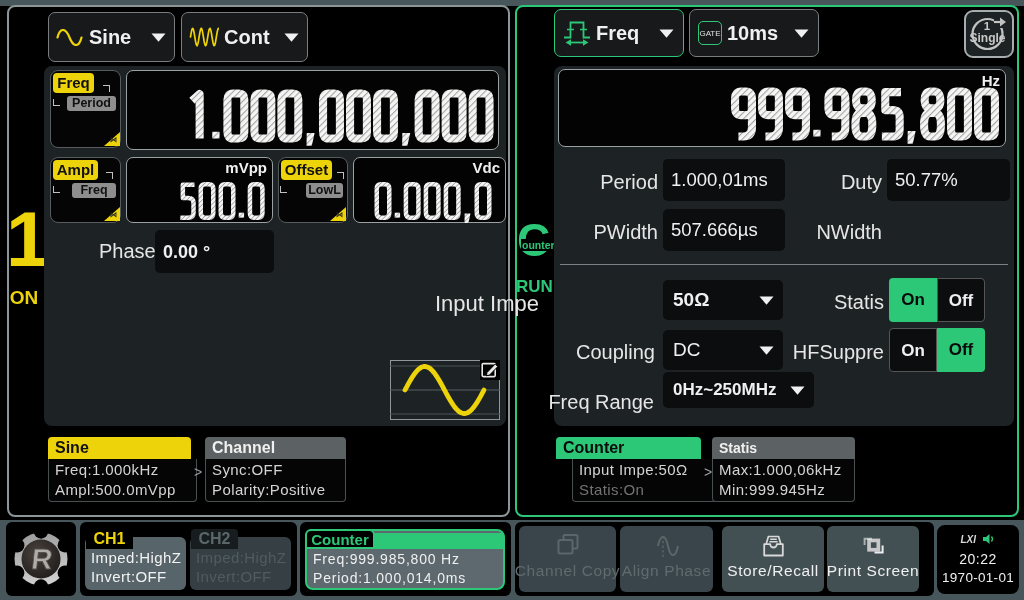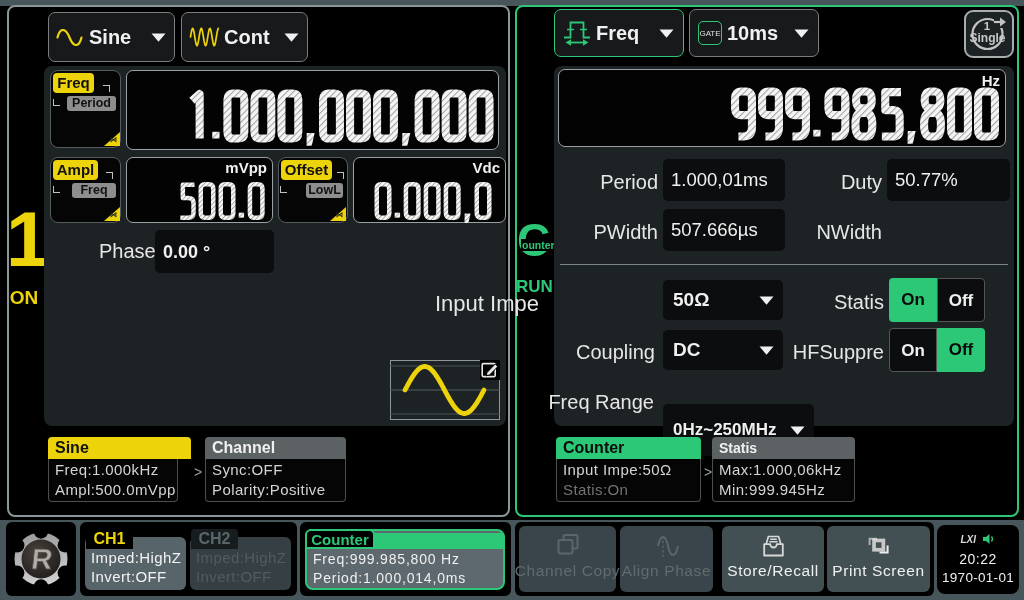--- a/index.html
+++ b/index.html
@@ -123,21 +123,21 @@
         <path d="M0,30 L110,30" stroke="#596164" stroke-width="1"></path>
         <path d="M15.0,30.0 L16.0,28.1 L17.0,26.3 L18.0,24.4 L19.0,22.6 L20.0,20.9 L21.0,19.2 L22.0,17.6 L23.0,16.0 L24.0,14.6 L25.0,13.2 L26.0,12.0 L27.0,10.8 L28.0,9.8 L29.0,8.9 L30.0,8.2 L31.0,7.5 L32.0,7.1 L33.0,6.7 L34.0,6.5 L35.0,6.5 L36.0,6.6 L37.0,6.9 L38.0,7.3 L39.0,7.8 L40.0,8.5 L41.0,9.3 L42.0,10.3 L43.0,11.4 L44.0,12.6 L45.0,13.9 L46.0,15.3 L47.0,16.8 L48.0,18.4 L49.0,20.0 L50.0,21.8 L51.0,23.5 L52.0,25.4 L53.0,27.2 L54.0,29.1 L55.0,30.9 L56.0,32.8 L57.0,34.6 L58.0,36.5 L59.0,38.2 L60.0,40.0 L61.0,41.6 L62.0,43.2 L63.0,44.7 L64.0,46.1 L65.0,47.4 L66.0,48.6 L67.0,49.7 L68.0,50.7 L69.0,51.5 L70.0,52.2 L71.0,52.7 L72.0,53.1 L73.0,53.4 L74.0,53.5 L75.0,53.5 L76.0,53.3 L77.0,52.9 L78.0,52.5 L79.0,51.8 L80.0,51.1 L81.0,50.2 L82.0,49.2 L83.0,48.0 L84.0,46.8 L85.0,45.4 L86.0,44.0 L87.0,42.4 L88.0,40.8 L89.0,39.1 L90.0,37.4 L91.0,35.6 L92.0,33.7 L93.0,31.9 L94.0,30.0" fill="none" stroke="#edd30a" stroke-width="4.8" stroke-linecap="round"></path>
       </svg></div>
     <div style="position:absolute;left:480px;top:360px"><svg width="20" height="20" viewBox="0 0 20 20">
         <rect x="0" y="0" width="20" height="20" fill="#000"></rect>
         <rect x="2.2" y="3.6" width="13" height="13" rx="1" fill="none" stroke="#e8e8e8" stroke-width="1.6"></rect>
         <path d="M7,12.5 L15.2,4 L17.8,6.6 L9.6,15 L6.4,15.8 Z" fill="#e8e8e8" stroke="#000" stroke-width="1"></path>
       </svg></div>
     <div style="position:absolute;left:48px;top:437px;width:143px;height:65px">
       <div style="position:absolute;left:0;top:0;width:143px;height:22px;background:#edd30a;border-radius:4px 4px 0 0;color:#111;font-size:16px;font-weight:bold;line-height:22px;padding-left:7px;box-sizing:border-box">Sine</div>
-      <div style="position:absolute;left:0;top:22px;width:130px;height:43px;background:#050505;border:1px solid #4a4f51;border-top:none;box-sizing:border-box;border-radius:0 0 4px 4px;padding:1px 0 0 6px">
+      <div style="position:absolute;left:0;top:22px;width:149px;height:43px;background:#050505;border:1px solid #4a4f51;border-top:none;box-sizing:border-box;border-radius:0 0 4px 4px;padding:1px 0 0 6px">
         <div style="font-size:15px;color:#d4d4d4;line-height:20px;letter-spacing:0.4px;white-space:nowrap">Freq:1.000kHz</div>
         <div style="font-size:15px;color:#d4d4d4;line-height:20px;letter-spacing:0.4px;white-space:nowrap">Ampl:500.0mVpp</div>
       </div>
     </div>
     <div style="position:absolute;left:194px;top:464px;font-size:14px;color:#9aa2a5">&gt;</div>
     <div style="position:absolute;left:205px;top:437px;width:141px;height:65px">
       <div style="position:absolute;left:0;top:0;width:141px;height:22px;background:#5c6163;border-radius:4px 4px 0 0;color:#f0f0f0;font-size:16px;font-weight:bold;line-height:22px;padding-left:7px;box-sizing:border-box">Channel</div>
       <div style="position:absolute;left:0;top:22px;width:141px;height:43px;background:#050505;border:1px solid #4a4f51;border-top:none;box-sizing:border-box;border-radius:0 0 4px 4px;padding:1px 0 0 6px">
         <div style="font-size:15px;color:#d4d4d4;line-height:20px;letter-spacing:0.4px;white-space:nowrap">Sync:OFF</div>
         <div style="font-size:15px;color:#d4d4d4;line-height:20px;letter-spacing:0.4px;white-space:nowrap">Polarity:Positive</div>
@@ -226,42 +226,42 @@
         <svg width="15" height="9" viewBox="0 0 15 9">
           <path d="M0.5,0.5 L14.5,0.5 L7.5,8.8 Z" fill="#f0f0f0"></path>
         </svg>
       </span>
     </div>
     <div style="position:absolute;left:664px;top:291px;width:220px;text-align:right;font-size:20px;color:#e6e6e6">Statis</div>
     <div style="position:absolute;left:889px;top:278px;width:48px;height:44px;background:#2cc878;border:none;border-radius:4px 0 0 4px;color:#0a0a0a;font-size:17px;font-weight:bold;text-align:center;line-height:44px;box-sizing:border-box">On</div>
     <div style="position:absolute;left:937px;top:278px;width:48px;height:44px;background:#0b0d0e;border:1px solid #555;border-radius:0 4px 4px 0;color:#f0f0f0;font-size:17px;font-weight:bold;text-align:center;line-height:44px;box-sizing:border-box">Off</div>
     <div style="position:absolute;left:435px;top:341px;width:220px;text-align:right;font-size:20px;color:#e6e6e6">Coupling</div>
     <div style="position:absolute;left:663px;top:330px;width:120px;height:40px;background:#0b0d0e;border-radius:5px;display:flex;align-items:center;box-sizing:border-box">
-      <span style="margin-left:10px;font-size:19px;font-weight:bold;color:#f0f0f0">DC</span>
+      <span style="margin-left:10px;font-size:19px;font-weight:normal;color:#f0f0f0">DC</span>
       <span style="margin-left:auto;margin-right:9px;display:flex">
         <svg width="15" height="9" viewBox="0 0 15 9">
           <path d="M0.5,0.5 L14.5,0.5 L7.5,8.8 Z" fill="#f0f0f0"></path>
         </svg>
       </span>
     </div>
     <div style="position:absolute;left:664px;top:341px;width:220px;text-align:right;font-size:20px;color:#e6e6e6">HFSuppre</div>
     <div style="position:absolute;left:889px;top:328px;width:48px;height:44px;background:#0b0d0e;border:1px solid #555;border-radius:4px 0 0 4px;color:#f0f0f0;font-size:17px;font-weight:bold;text-align:center;line-height:44px;box-sizing:border-box">On</div>
     <div style="position:absolute;left:937px;top:328px;width:48px;height:44px;background:#2cc878;border:none;border-radius:0 4px 4px 0;color:#0a0a0a;font-size:17px;font-weight:bold;text-align:center;line-height:44px;box-sizing:border-box">Off</div>
     <div style="position:absolute;left:434px;top:391px;width:220px;text-align:right;font-size:20px;color:#e6e6e6">Freq Range</div>
-    <div style="position:absolute;left:663px;top:404px;width:151px;height:52px;background:#0b0d0e;border-radius:5px;display:flex;align-items:center;box-sizing:border-box">
+    <div style="position:absolute;left:663px;top:372px;width:151px;height:36px;background:#0b0d0e;border-radius:5px;display:flex;align-items:center;box-sizing:border-box">
       <span style="margin-left:10px;font-size:17px;font-weight:bold;color:#f0f0f0">0Hz~250MHz</span>
       <span style="margin-left:auto;margin-right:9px;display:flex">
         <svg width="15" height="9" viewBox="0 0 15 9">
           <path d="M0.5,0.5 L14.5,0.5 L7.5,8.8 Z" fill="#f0f0f0"></path>
         </svg>
       </span>
     </div>
     <div style="position:absolute;left:556px;top:437px;width:145px;height:65px">
       <div style="position:absolute;left:0;top:0;width:145px;height:22px;background:#2cc878;border-radius:4px 4px 0 0;color:#0a0a0a;font-size:16px;font-weight:bold;line-height:22px;padding-left:7px;box-sizing:border-box">Counter</div>
-      <div style="position:absolute;left:0;top:22px;width:145px;height:43px;background:#050505;border:1px solid #4a4f51;border-top:none;box-sizing:border-box;border-radius:0 0 4px 4px;padding:1px 0 0 6px">
+      <div style="position:absolute;left:16px;top:22px;width:145px;height:43px;background:#050505;border:1px solid #4a4f51;border-top:none;box-sizing:border-box;border-radius:0 0 4px 4px;padding:1px 0 0 6px">
         <div style="font-size:15px;color:#d4d4d4;line-height:20px;letter-spacing:0.4px;white-space:nowrap">Input Impe:50Ω</div>
         <div style="font-size:15px;color:#737373;line-height:20px;letter-spacing:0.4px;white-space:nowrap">Statis:On</div>
       </div>
     </div>
     <div style="position:absolute;left:704px;top:464px;font-size:14px;color:#9aa2a5">&gt;</div>
     <div style="position:absolute;left:712px;top:437px;width:143px;height:65px">
       <div style="position:absolute;left:0;top:0;width:143px;height:22px;background:#5c6163;border-radius:4px 4px 0 0;color:#f0f0f0;font-size:14px;font-weight:bold;line-height:22px;padding-left:7px;box-sizing:border-box">Statis</div>
       <div style="position:absolute;left:0;top:22px;width:143px;height:43px;background:#050505;border:1px solid #4a4f51;border-top:none;box-sizing:border-box;border-radius:0 0 4px 4px;padding:1px 8px 0 6px">
         <div style="font-size:15px;color:#d4d4d4;line-height:20px;letter-spacing:0.4px;white-space:nowrap">Max:1.000,06kHz</div>
         <div style="font-size:15px;color:#d4d4d4;line-height:20px;letter-spacing:0.4px;white-space:nowrap">Min:999.945Hz</div>
@@ -329,21 +329,21 @@
     <div style="position:absolute;left:722px;top:526px;width:102px;height:66px;background:#425054;border-radius:6px;display:flex;flex-direction:column;align-items:center;justify-content:flex-start">
       <div style="margin-top:5px;height:30px;display:flex;align-items:center">
         <svg width="23" height="24" viewBox="0 0 23 24">
           <path d="M4.2,10 L6.4,2.5 L16.6,2.5 L18.8,10" fill="none" stroke="#d8d8d8" stroke-width="1.7" stroke-linejoin="round"></path>
           <path d="M8.2,5.2 L14.8,5.2 M7.4,7.8 L15.6,7.8" stroke="#d8d8d8" stroke-width="1.5"></path>
           <path d="M2.2,10.2 L8.2,10.2 A3.3,3.3 0 0 0 14.8,10.2 L20.8,10.2 L20.8,21.5 L2.2,21.5 Z" fill="none" stroke="#d8d8d8" stroke-width="1.8" stroke-linejoin="round"></path>
         </svg>
       </div>
       <div style="font-size:15.5px;color:#f0f0f0;white-space:nowrap;margin-top:1px;letter-spacing:0.6px">Store/Recall</div>
     </div>
-    <div style="position:absolute;left:827px;top:526px;width:103px;height:66px;background:#425054;border-radius:6px;display:flex;flex-direction:column;align-items:center;justify-content:flex-start">
+    <div style="position:absolute;left:827px;top:526px;width:92px;height:66px;background:#425054;border-radius:6px;display:flex;flex-direction:column;align-items:center;justify-content:flex-start">
       <div style="margin-top:5px;height:30px;display:flex;align-items:center">
         <svg width="23" height="20" viewBox="0 0 23 20">
           <rect x="5.2" y="2.6" width="13" height="13" fill="#c8c8c8"></rect>
           <rect x="8.9" y="6.3" width="5.6" height="5.6" fill="#425054"></rect>
           <path d="M2.6,9 L2.6,2.7 L10,2.7" fill="none" stroke="#ffffff" stroke-width="2" stroke-opacity="0.55"></path>
           <path d="M20.6,9.5 L20.6,16.5 L12.5,16.5" fill="none" stroke="#ffffff" stroke-width="2" stroke-opacity="0.9"></path>
         </svg>
       </div>
       <div style="font-size:15.5px;color:#f0f0f0;white-space:nowrap;margin-top:1px;letter-spacing:0.6px">Print Screen</div>
     </div>

